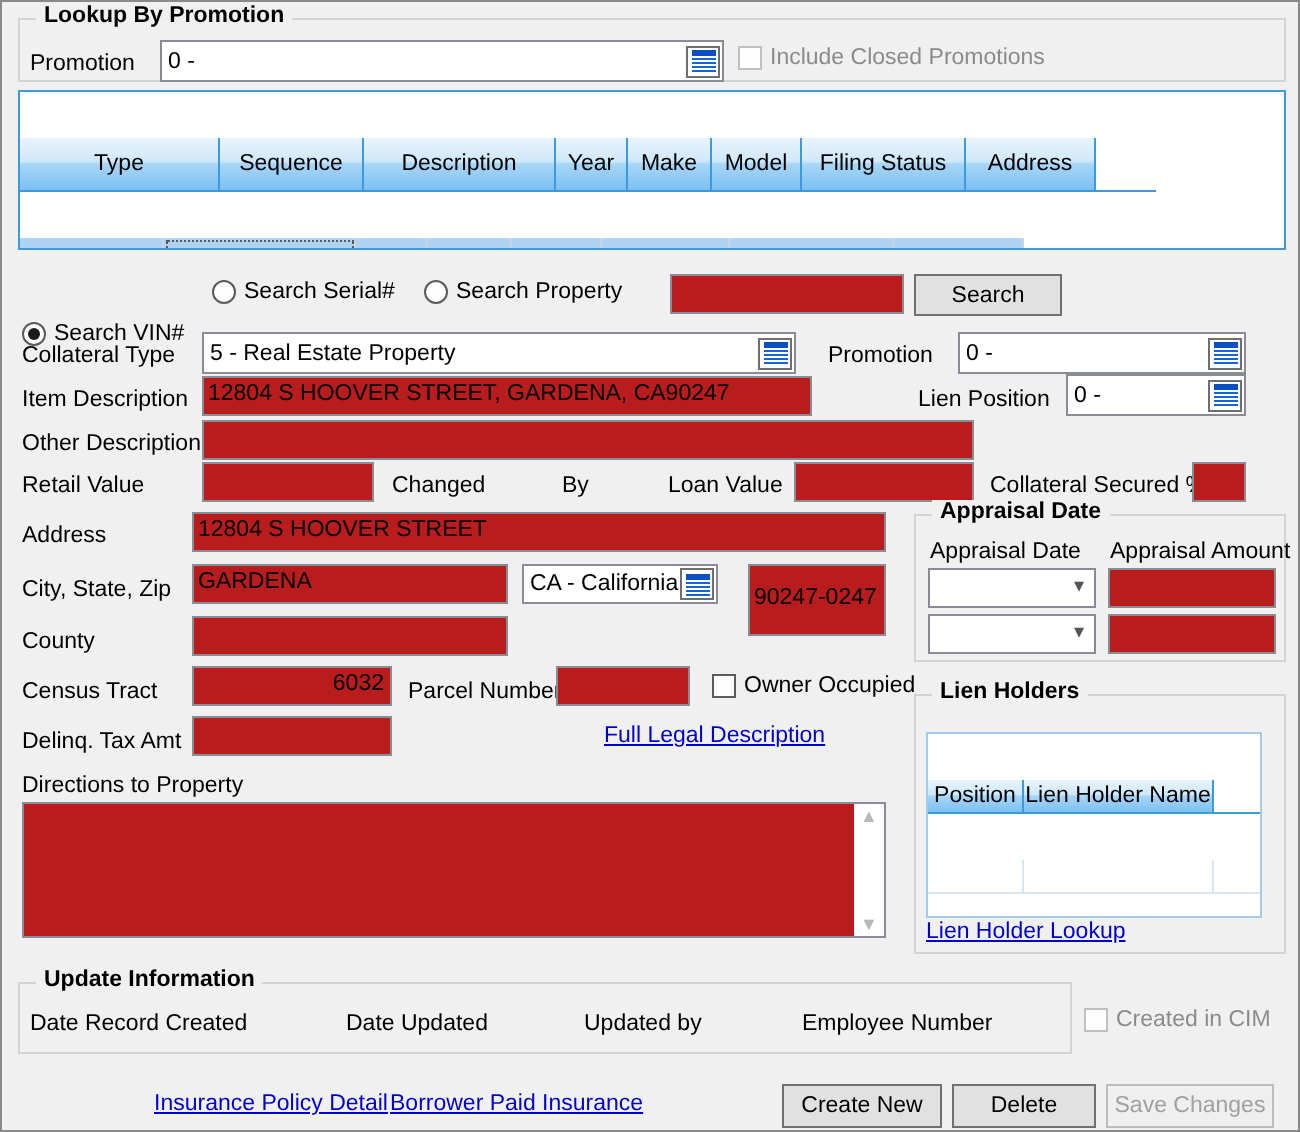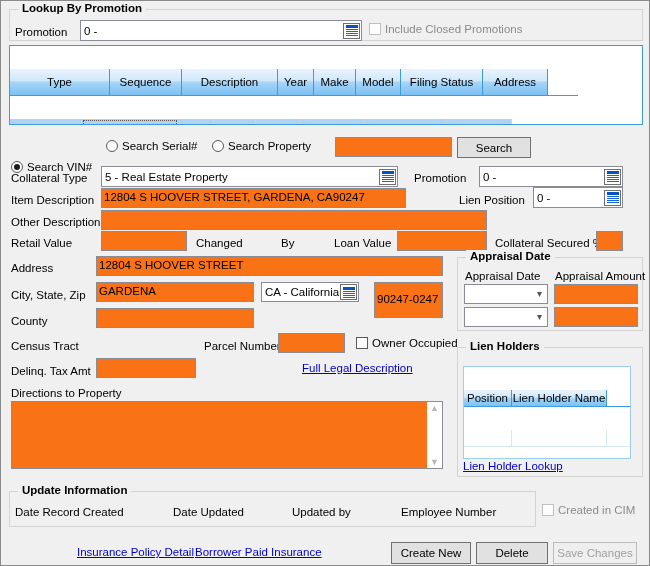--- a/index.html
+++ b/index.html
@@ -49,21 +49,21 @@
     color: #000;
     white-space: nowrap;
     line-height: 14px;
   }
 
   
   .tbox {
     position: absolute;
     box-sizing: border-box;
     border: 1px solid #898c95;
-    background: #f97316;
+    background: #b91c1c;
     font-family: "Liberation Sans", sans-serif;
     font-size: 11.5px;
     color: #000;
     padding: 0 2px;
     line-height: 1;
     display: flex;
     align-items: center;
     white-space: nowrap;
     overflow: hidden;
   }
@@ -459,20 +459,21 @@
         <i></i>
         <i></i>
     </span>
   </div>
   <div class="tbox" style="left:373px; top:281px; width:69px; height:36px;">90247-0247</div>
 
   <span class="lbl" style="left:10px; top:313px;">County</span>
   <div class="tbox" style="left:95px; top:307px; width:158px; height:20px;"></div>
 
   <span class="lbl" style="left:10px; top:338px;">Census Tract</span>
+  <div class="tbox ralign" style="left:95px; top:332px; width:100px; height:20px;">6032</div>
   <span class="lbl" style="left:203px; top:338px;">Parcel Number</span>
   <div class="tbox" style="left:277px; top:332px; width:67px; height:20px;"></div>
   <div class="check" style="left:355px; top:336px;">
     <span class="cc"></span>
     <span>Owner Occupied</span>
   </div>
 
   <span class="lbl" style="left:10px; top:363px;">Delinq. Tax Amt</span>
   <div class="tbox ralign" style="left:95px; top:357px; width:100px; height:20px;"></div>
   <span class="link" style="left:301px; top:361px;">Full Legal Description</span>

